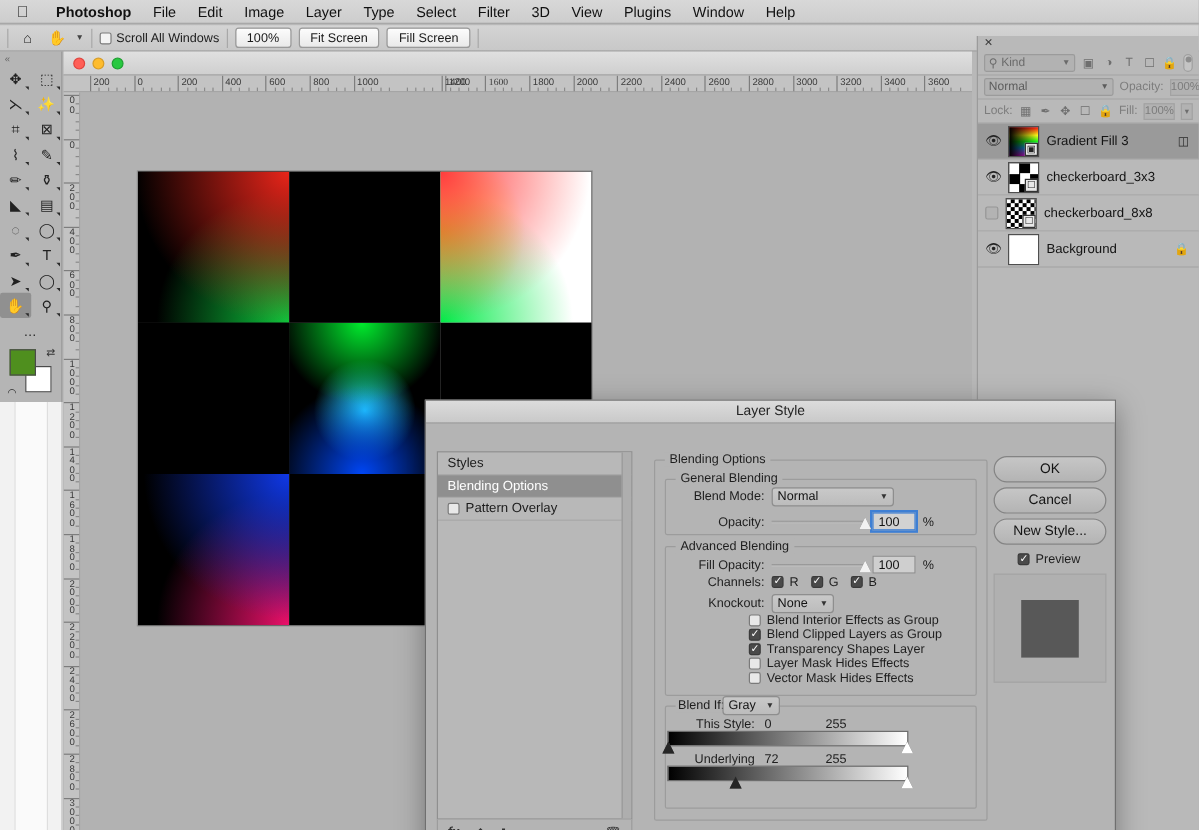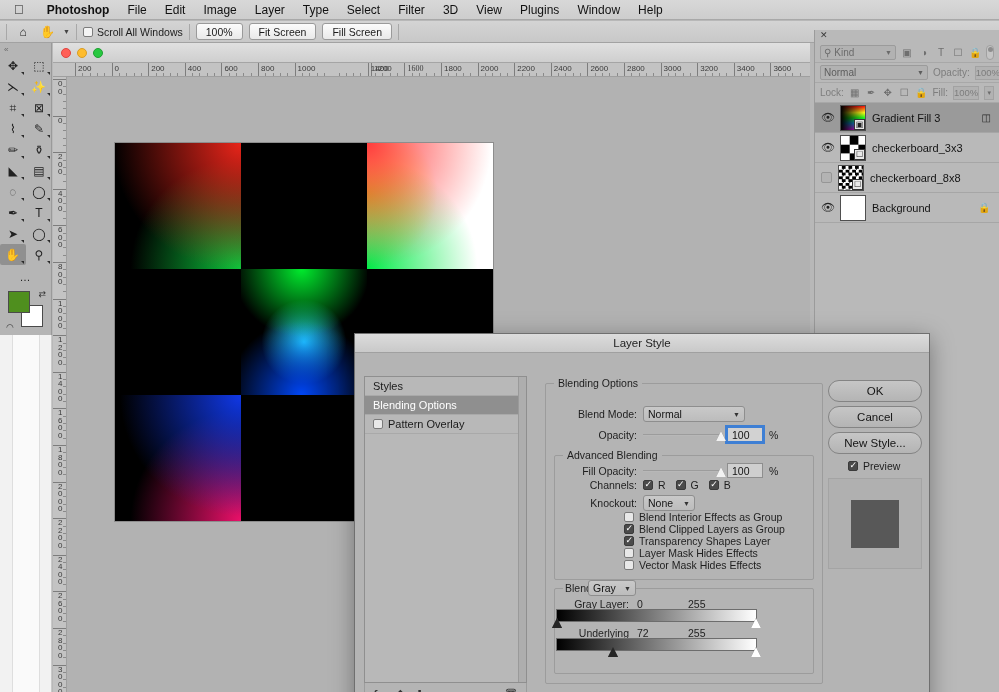--- a/index.html
+++ b/index.html
@@ -629,20 +629,23 @@
       <span class="sf" style="font-style:italic;font-weight:bold">fx.</span>
       <span class="sf">⬆</span>
       <span class="sf">⬇</span>
       <span class="sf trash">🗑</span>
     </div>
 
     <div class="panelgroup" style="left:190px; top:30px; width:278px; height:301px;">
       <span class="grouplbl">Blending Options</span>
     </div>
 
+    <div class="panelgroup" style="left:199px; top:46px; width:260px; height:47px;">
+      <span class="grouplbl">General Blending</span>
+    </div>
     <div class="frow" style="left:210px; top:53px;">
       <span class="flabel" style="width:72px">Blend Mode:</span>
       <div class="selbox" style="width:102px">
         <span>Normal</span>
         <span class="cv">▼</span>
       </div>
     </div>
     <div class="frow" style="left:210px; top:74px;">
       <span class="flabel" style="width:72px">Opacity:</span>
       <div class="slider" style="width:78px">
@@ -708,26 +711,26 @@
           <span class="cb"></span>
           <span>Vector Mask Hides Effects</span>
         </div>
       </div>
 
     <div class="panelgroup" style="left:199px; top:235px; width:260px; height:86px;">
       <span class="grouplbl" style="padding:0 2px">
         <span class="flabel">Blend If:</span>
       </span>
     </div>
-    <div class="selbox" style="position:absolute;left:233px;top:227px;width:48px;">
+    <div class="selbox" style="position:absolute;left:247px;top:227px;width:48px;">
       <span>Gray</span>
       <span class="cv">▼</span>
     </div>
 
-    <span class="binum" style="left:204px; top:245px; width:70px; text-align:right;">Gray Layer:</span>
+    <span class="binum" style="left:204px; top:245px; width:70px; text-align:right;">This Style:</span>
     <span class="binum" style="left:282px; top:245px;">0</span>
     <span class="binum" style="left:333px; top:245px;">255</span>
     <div class="gradbar" style="left:201px; top:256px; width:201px;">
       <div class="bihandle dark" id="tl-black" style="left: -5.5px; top: 8px;">
           <span class="tri"></span>
         </div>
       <div class="bihandle" id="tl-white" style="left: 193.5px; top: 8px;">
           <span class="tri"></span>
         </div>
     </div>

